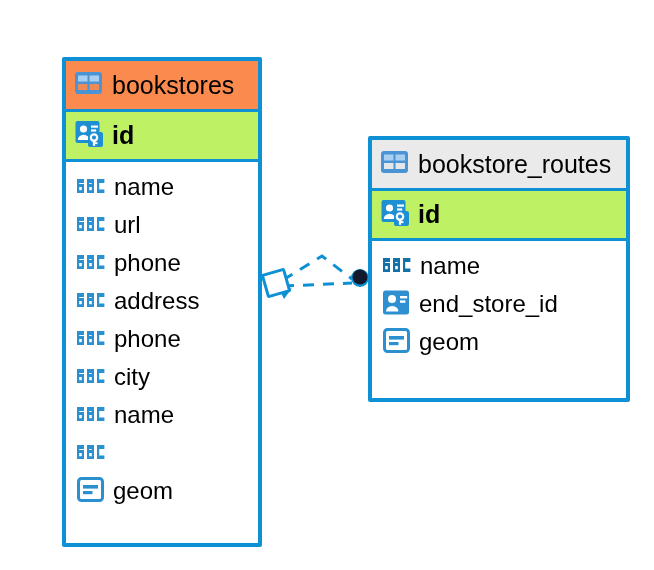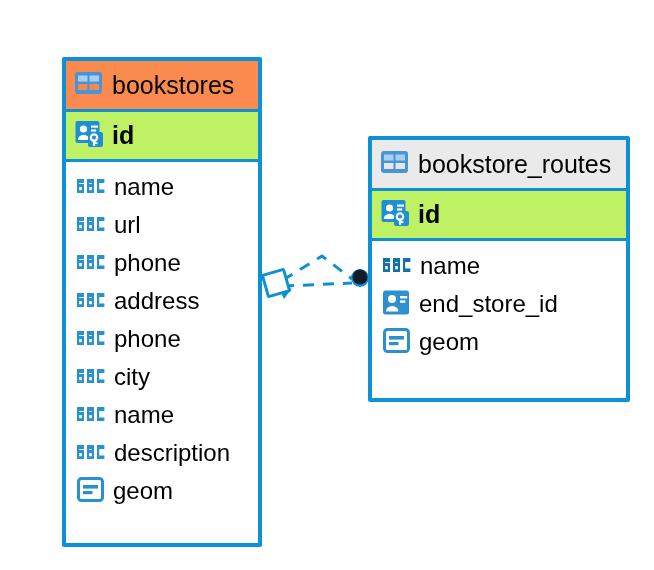--- a/index.html
+++ b/index.html
@@ -227,21 +227,20 @@
 
 
       <div class="field-row">
         <span class="icn">
           <svg class="icn-abc" viewBox="0 0 28 16" xmlns="http://www.w3.org/2000/svg">
             <path d="M0 16 V2 H7 V6 H2.2 V7 H7 V16 H0 Z M2.2 10 V13.2 H4.8 V10 Z" fill="#2a90d0"></path>
             <path d="M10 16 V2 H17 V7.4 H14.6 V6 H12.2 V7 H17 V16 H10 Z M12.2 10 V13.2 H14.8 V10 Z" fill="#2a90d0"></path>
             <path d="M20 16 V2 H27.4 V6 H22.2 V12.6 H27.4 V16 Z" fill="#2a90d0"></path>
           </svg>
         </span>
-        <span class="field-label">description</span>
       </div>
 
       <div class="field-row">
         <span class="icn">
           <svg class="icn-geom" viewBox="0 0 27 25" xmlns="http://www.w3.org/2000/svg">
             <rect x="1.5" y="1.5" width="24" height="22" rx="3" fill="#ffffff" stroke="#2a90d0" stroke-width="3"></rect>
             <rect x="6" y="8" width="15" height="3.6" fill="#2a90d0"></rect>
             <rect x="6" y="14" width="9.5" height="3.2" fill="#2a90d0"></rect>
           </svg>
         </span>

